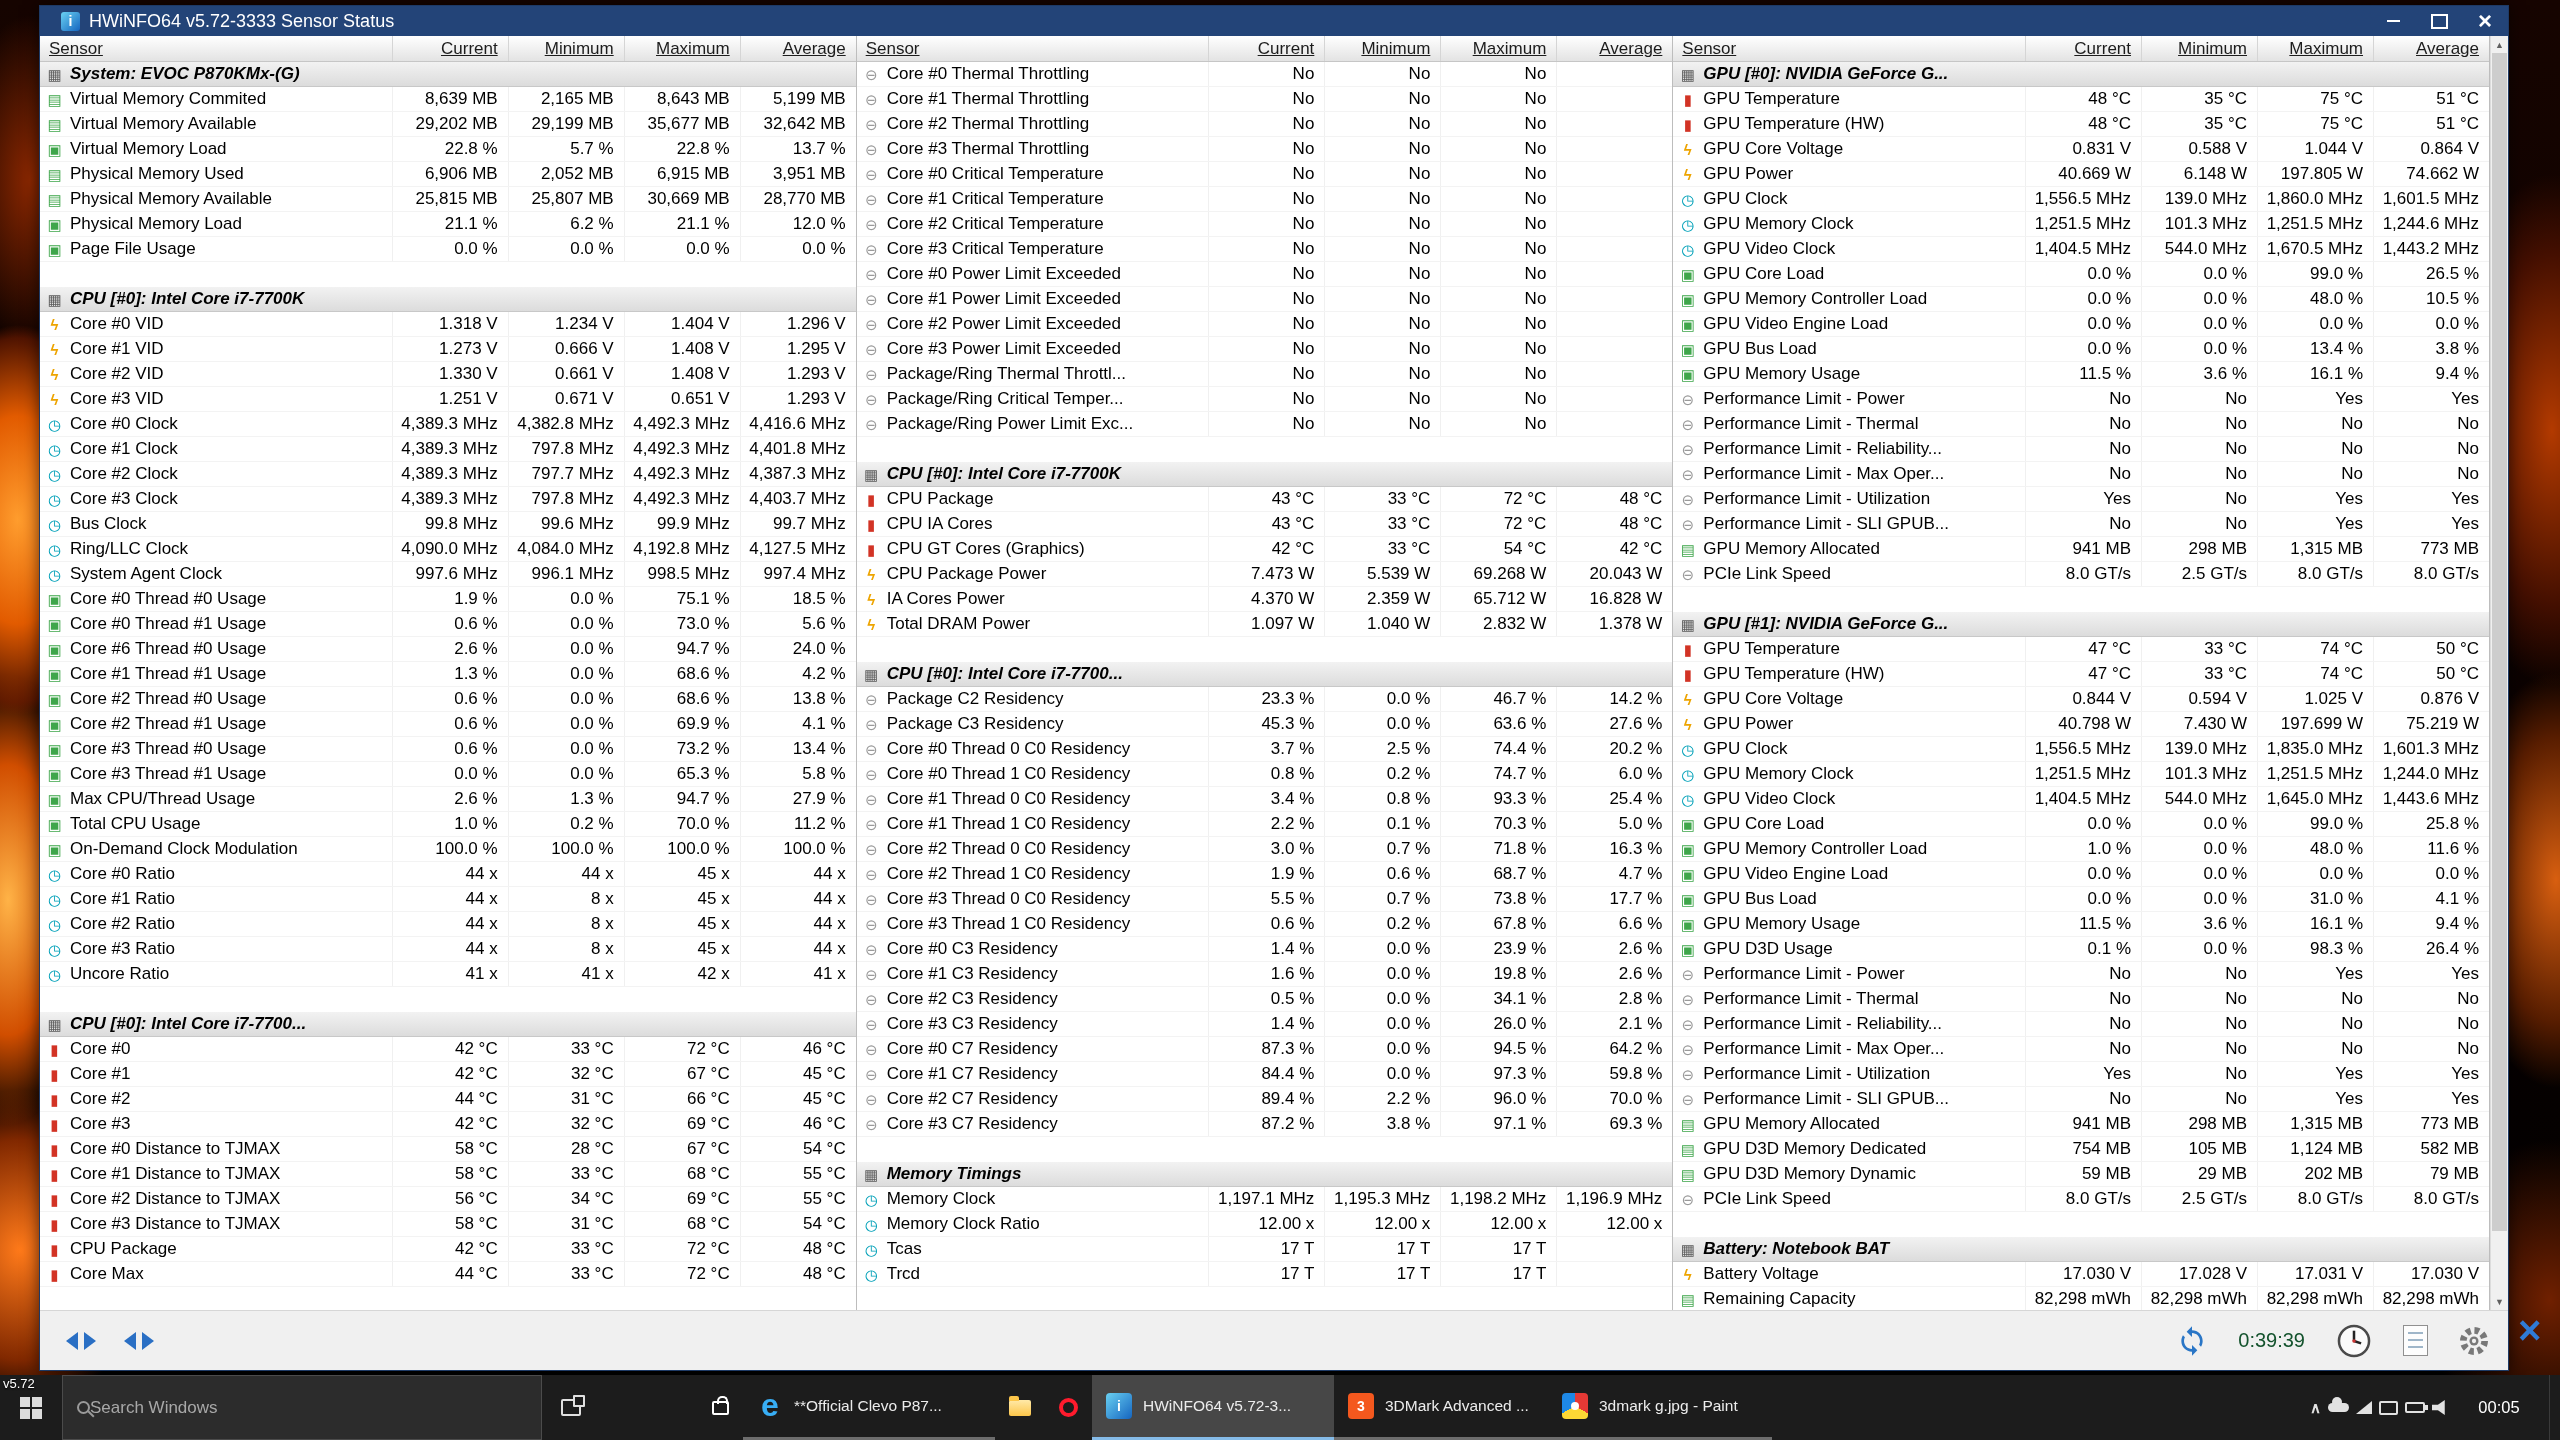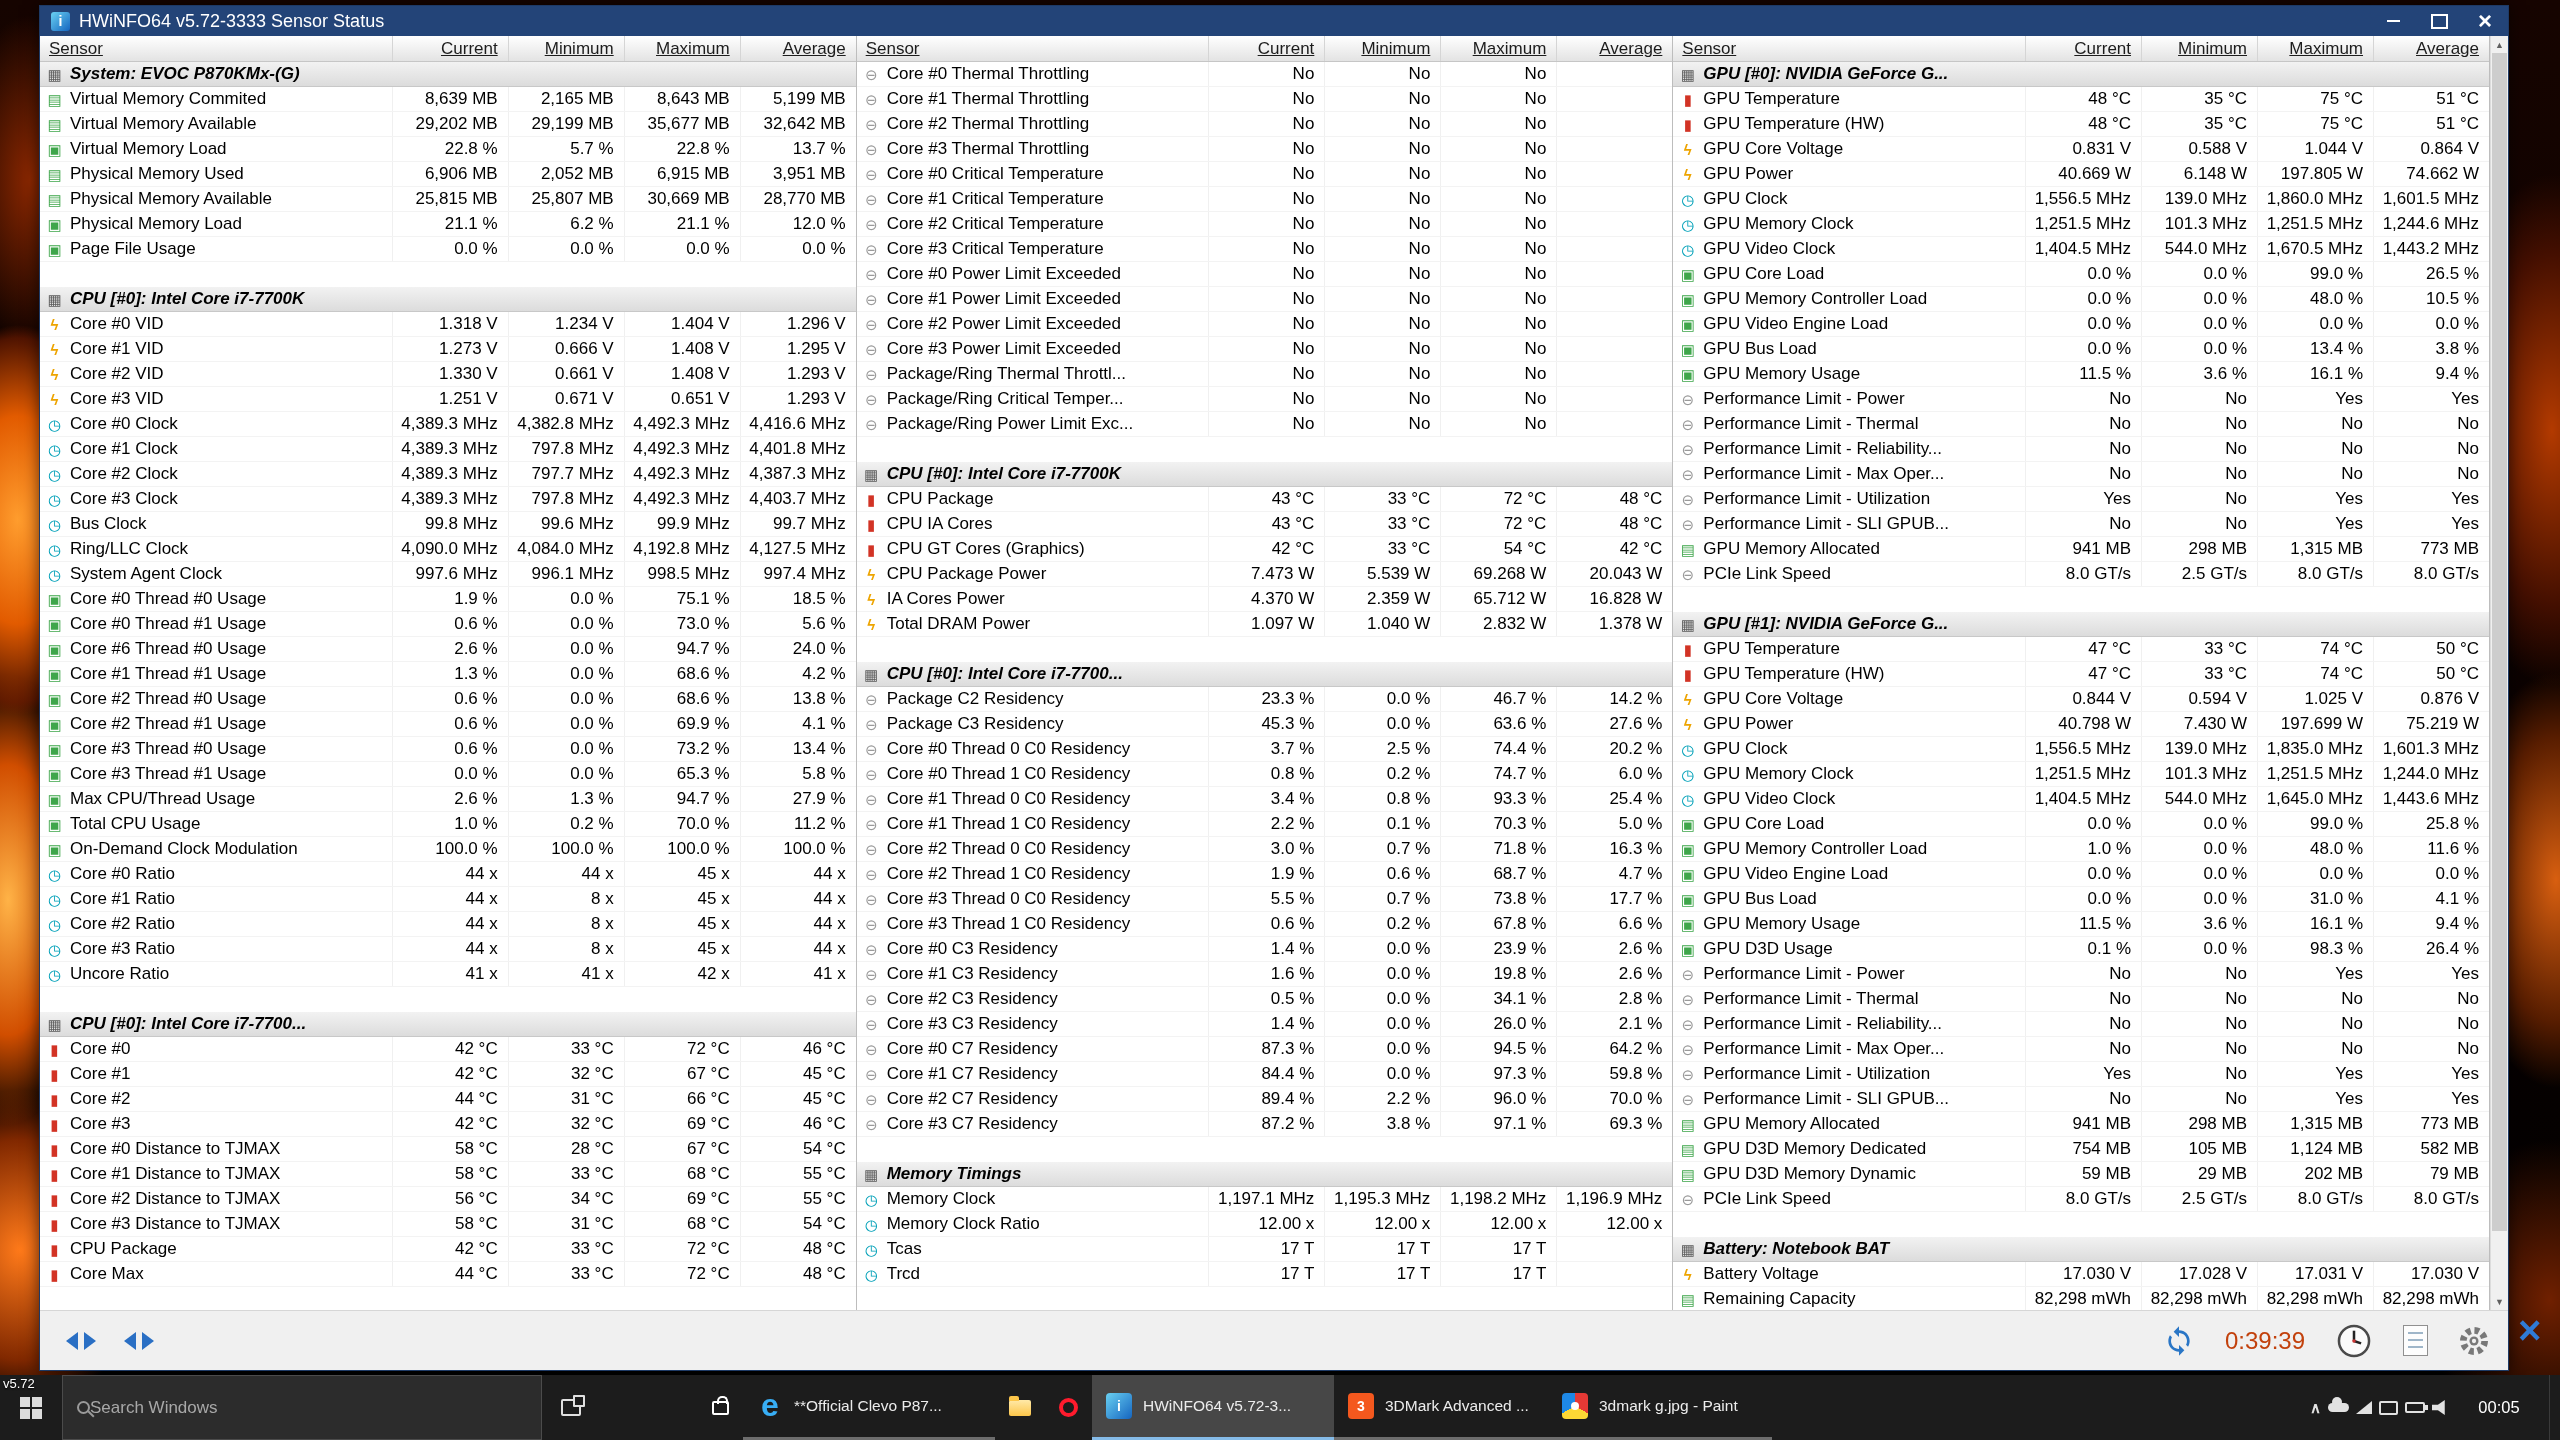--- a/index.html
+++ b/index.html
@@ -20,21 +20,21 @@
   }
 
   
   .window {
     position: absolute; left: 39px; top: 5px; width: 2470px; height: 1366px;
     background: #fff; border: 1px solid #1d3a66; display: flex; flex-direction: column;
     box-shadow: 0 0 14px rgba(0,0,0,.55);
   }
   .titlebar {
     height: 30px; flex: none; background: #234478; color: #fff;
-    display: flex; align-items: center; padding-left: 11px;
+    display: flex; align-items: center; padding-left: 21px;
   }
   .title-icon {
     width: 19px; height: 19px; border-radius: 3px; flex: none;
     background: linear-gradient(135deg,#6ad1f2,#1565c0);
     display: flex; align-items: center; justify-content: center;
   }
   .title-icon::before { content: "i"; color: #fff; font-weight: bold; font-size: 14px; }
   .title-text { font-size: 18px; margin-left: 9px; white-space: nowrap; }
   .win-controls { margin-left: auto; display: flex; height: 100%; }
   .wbtn { width: 46px; height: 100%; display: flex; align-items: center; justify-content: center; }
@@ -86,21 +86,21 @@
 
   
   .wtoolbar {
     height: 60px; flex: none; background: #f0f0f0; border-top: 1px solid #d6d6d6;
     display: flex; align-items: center; padding: 0 18px 0 12px;
   }
   .navbtn { width: 58px; height: 42px; display: flex; align-items: center; justify-content: center; }
   .navbtn::before { content: ""; width: 0; height: 0; border: 9px solid transparent; border-right: 12px solid #2a6fc4; margin-right: 3px; }
   .navbtn::after  { content: ""; width: 0; height: 0; border: 9px solid transparent; border-left: 12px solid #2a6fc4; margin-left: 3px; }
   .wt-right { margin-left: auto; display: flex; align-items: center; gap: 30px; }
-  .elapsed { font-size: 24px; color: #c2410c; }
+  .elapsed { font-size: 20px; color: #14532d; }
   .report-icon { width: 25px; height: 31px; background: #fdfdfd; border: 1px solid #909090; position: relative; }
   .report-icon::before { content: ""; position: absolute; left: 4px; right: 4px; top: 6px; bottom: 6px;
     background: repeating-linear-gradient(180deg,#9fb6c9 0 2px,transparent 2px 7px); }
 
   
   .desktop-x { position: absolute; left: 2518px; top: 1308px; z-index: 3; }
   .desktop-x::before { content: "×"; color: #2f7bd6; font-size: 40px; font-weight: bold; }
   .desktop-label { position: absolute; left: 3px; top: 1376px; z-index: 30; color: #fff; font-size: 13px; text-shadow: 0 1px 2px #000; }
 
   

